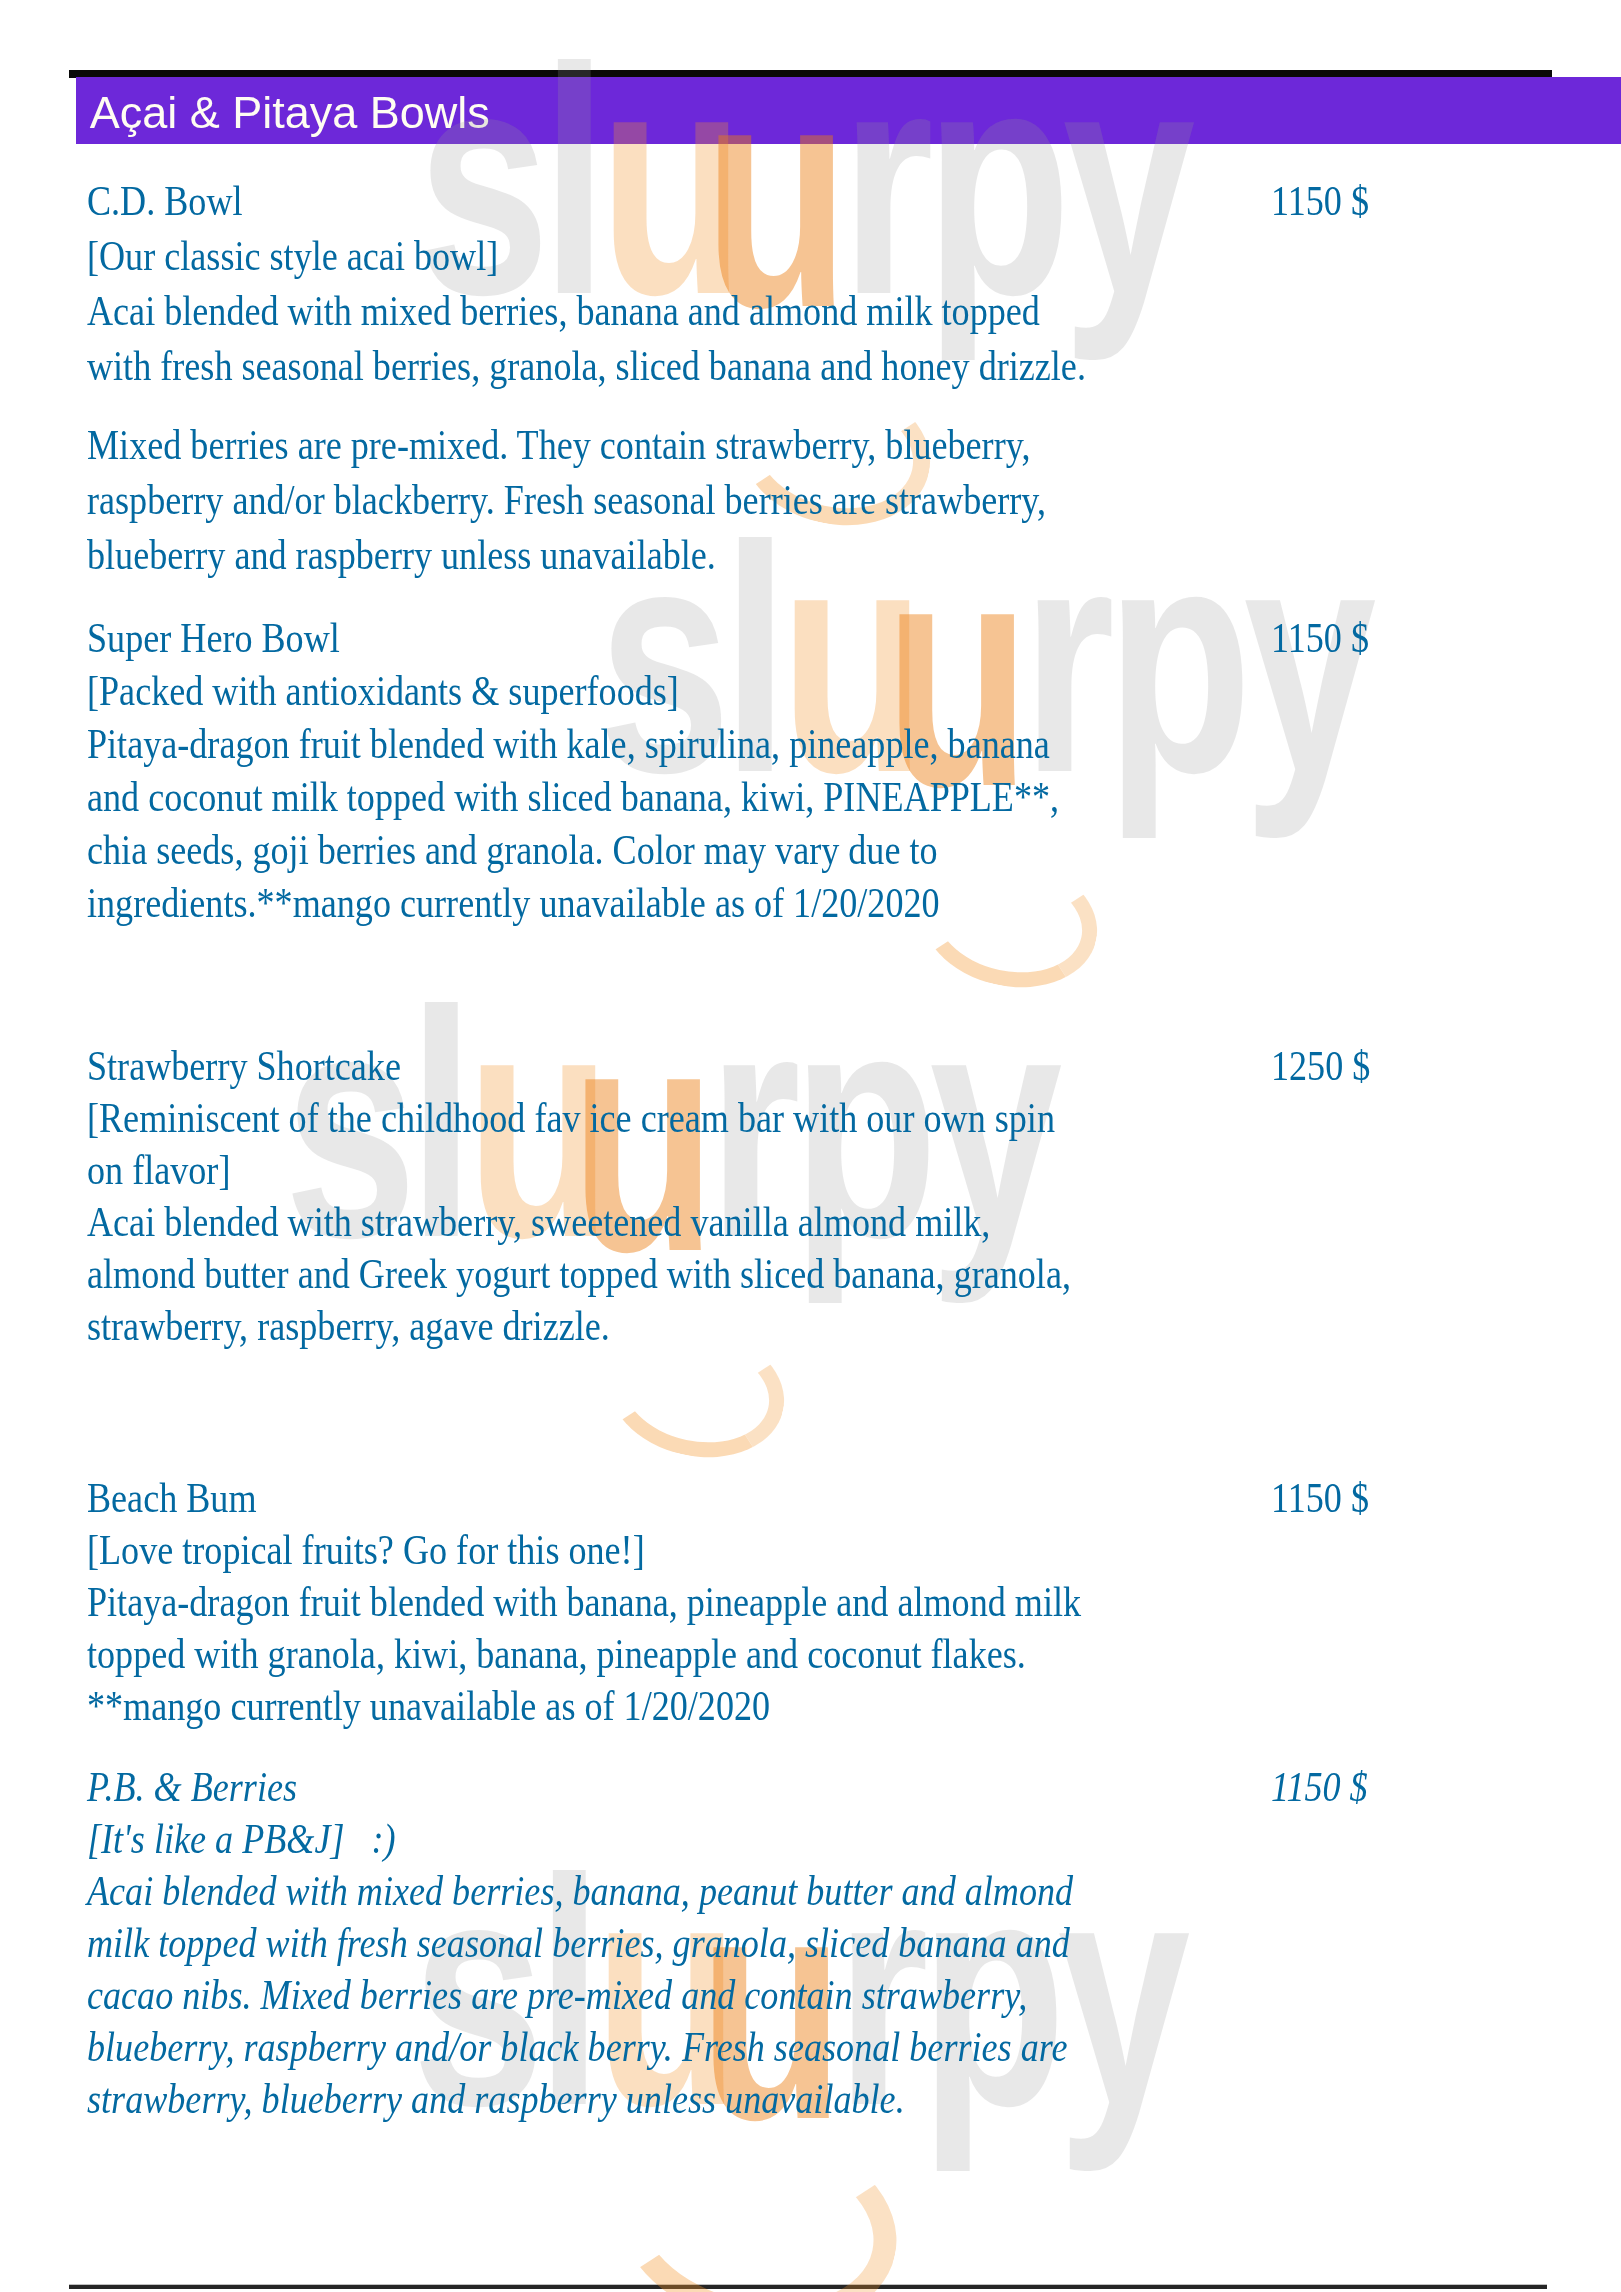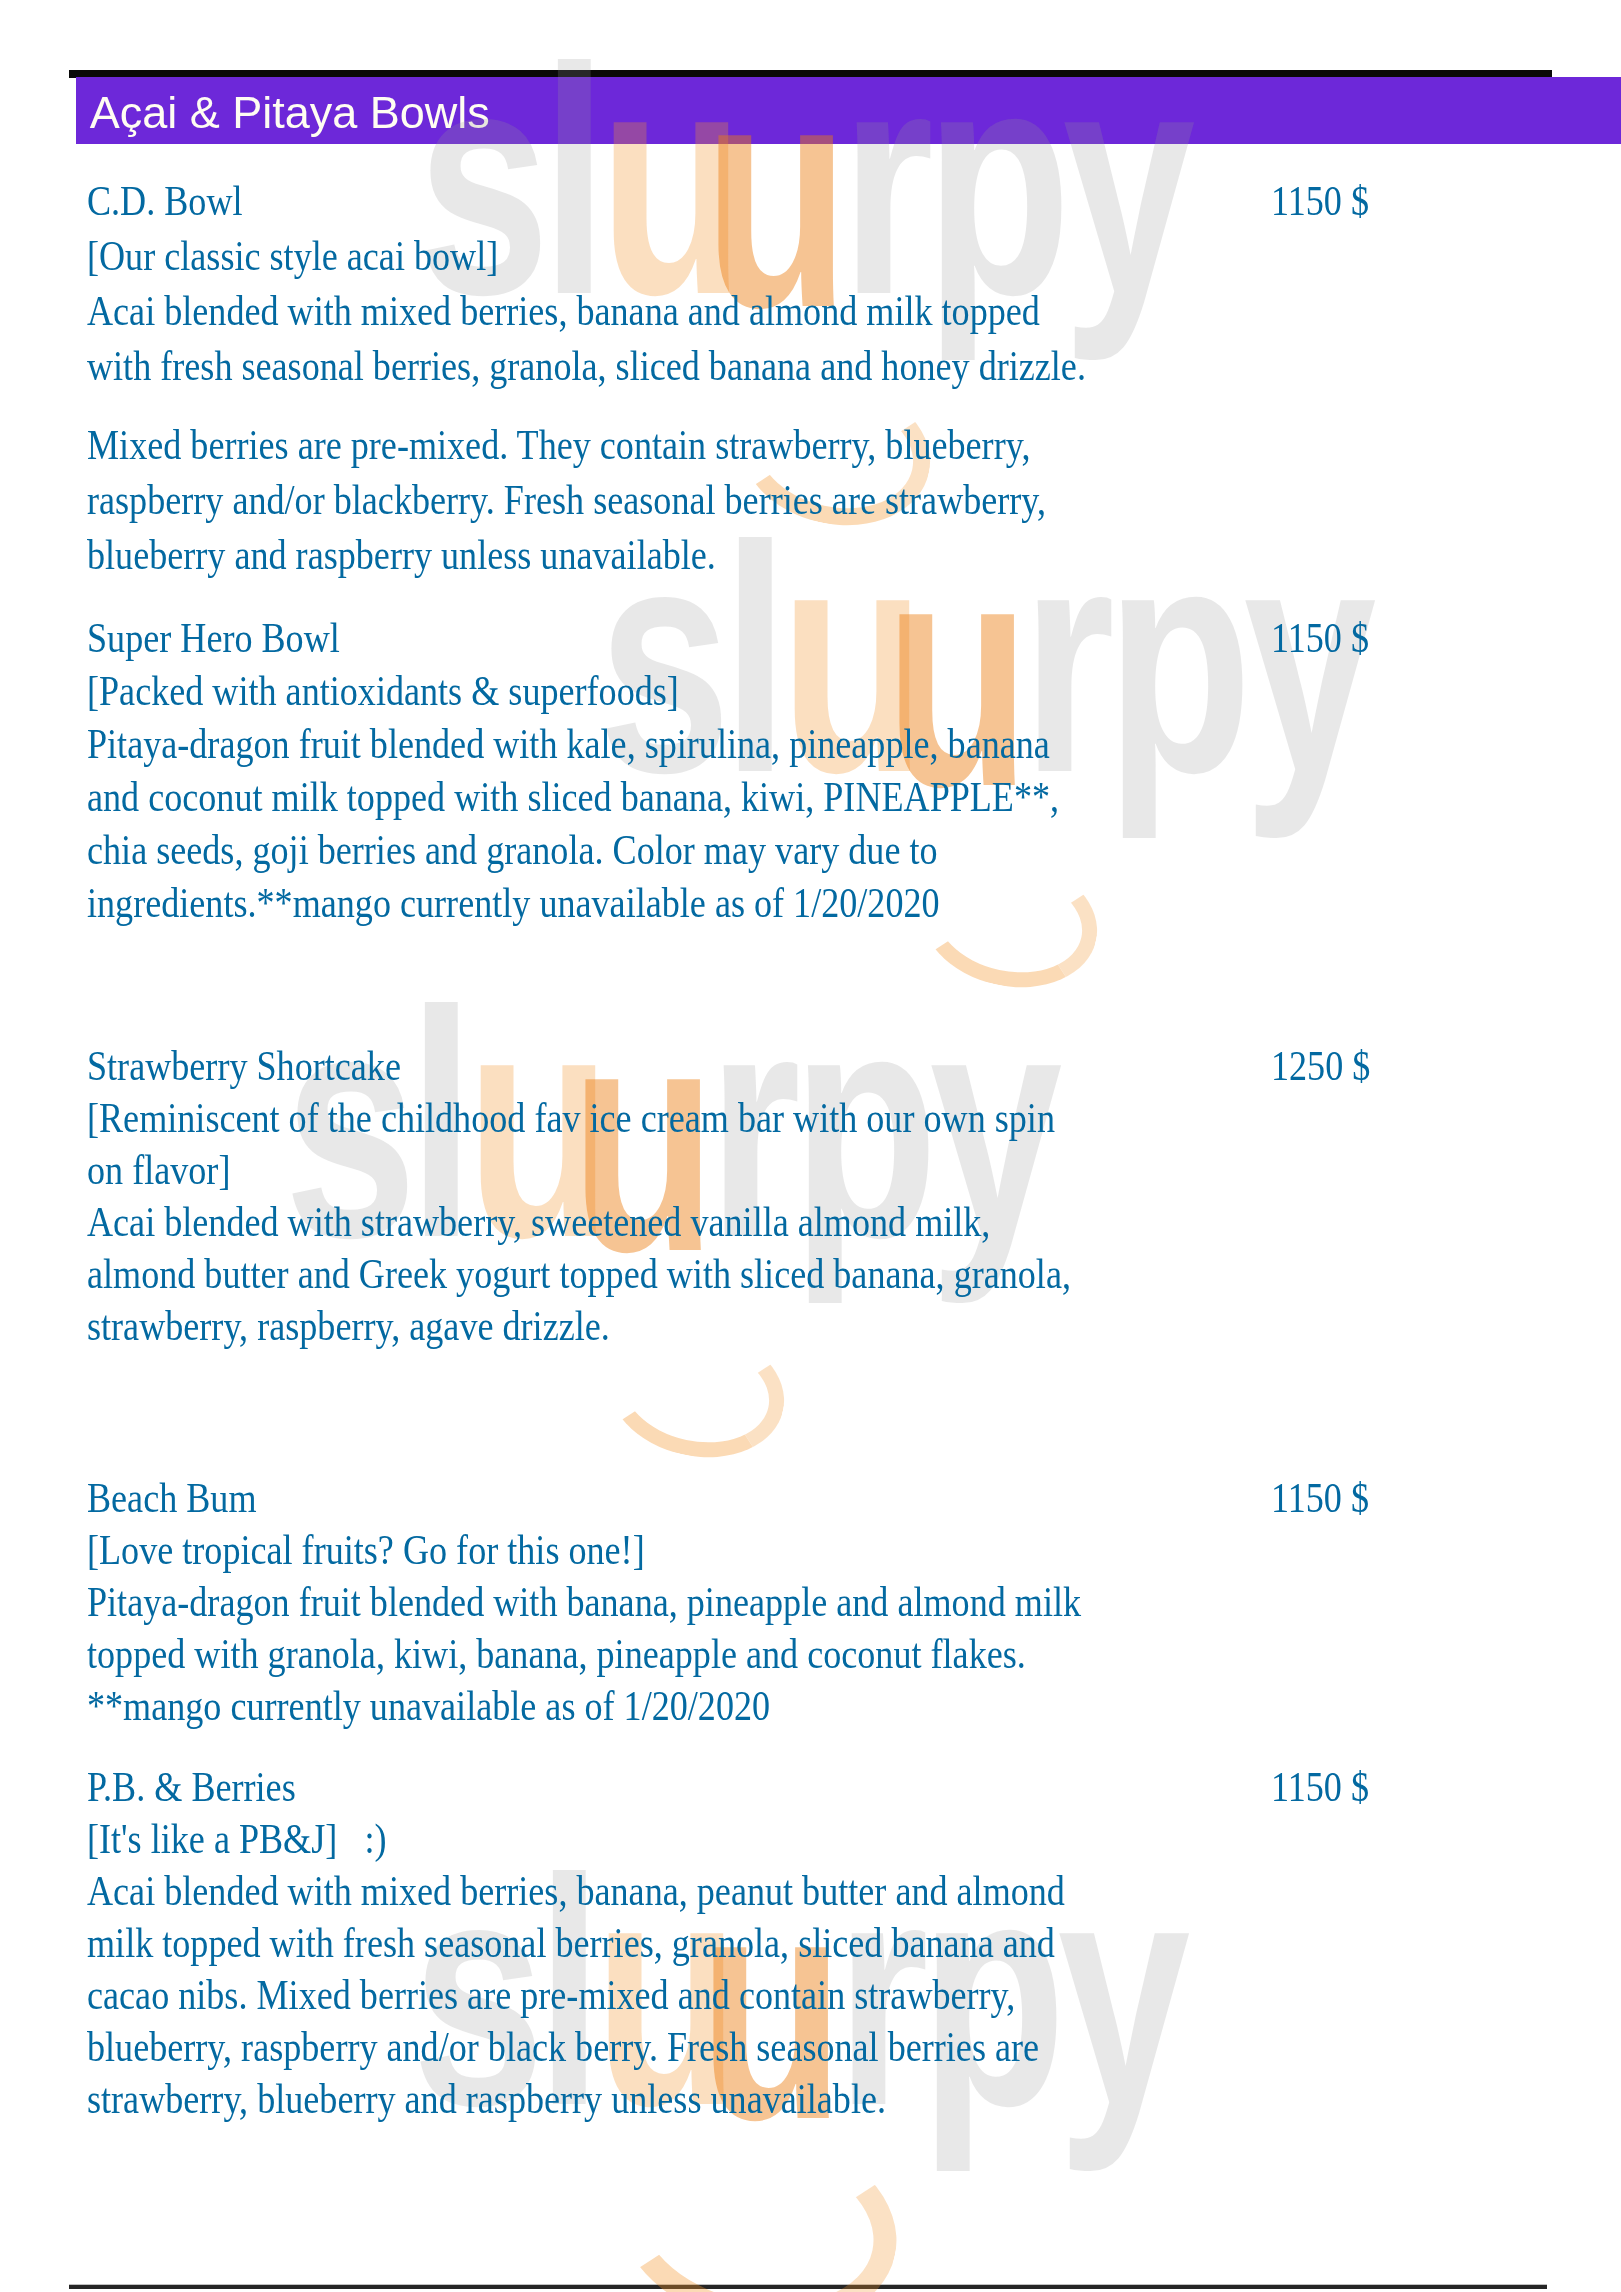--- a/index.html
+++ b/index.html
@@ -53,21 +53,21 @@
   }
   
   .item{
     position:absolute;left:87px;width:1215px;
     color:#0369a1;font-size:43px;z-index:3;
   }
   .i1{top:173px;line-height:55px;}
   .i2{top:611px;line-height:53px;font-family:Liberation Serif, serif;}
   .i3{top:1040px;line-height:52px;}
   .i4{top:1472px;line-height:52px;}
-  .i5{top:1761px;line-height:52px;}
+  .i5{top:1761px;line-height:52px;font-style:italic;}
   .scx{transform:scaleX(0.84);transform-origin:left top;}
   .nrow{position:relative;}
   .name{display:inline-block;white-space:nowrap;}
   .price{position:absolute;left:1184px;top:0;white-space:nowrap;}
   .sub,.desc,.note{white-space:pre-line;}
   .note{margin-top:23.5px;}
   
   #bottom-rule{
     position:absolute;left:69px;top:2284px;width:1478px;height:3.9px;
     background:#262626;border-top:1px solid #c0c0c0;z-index:1;

